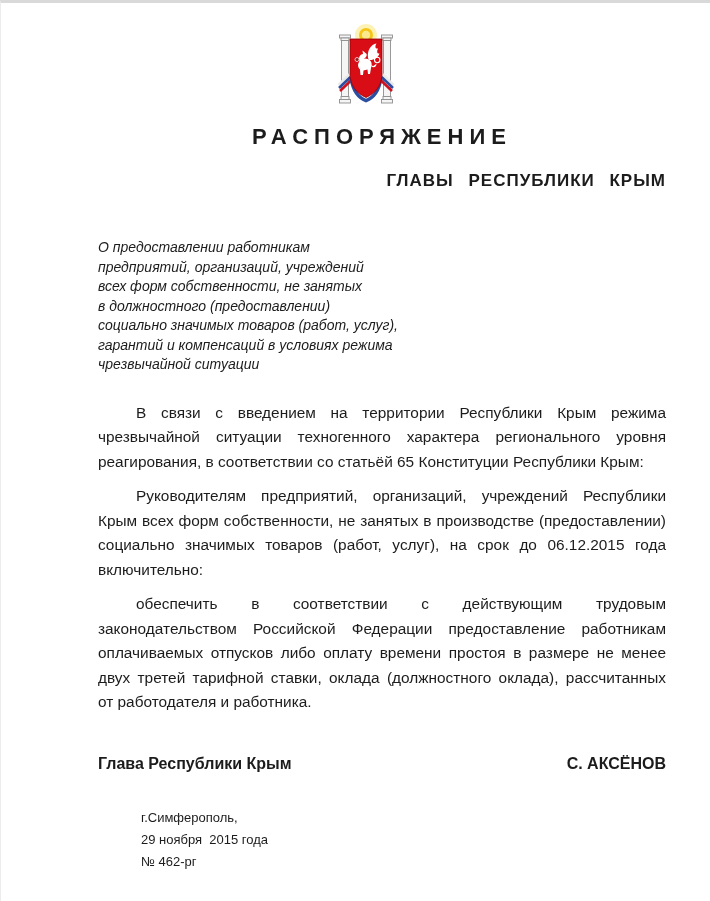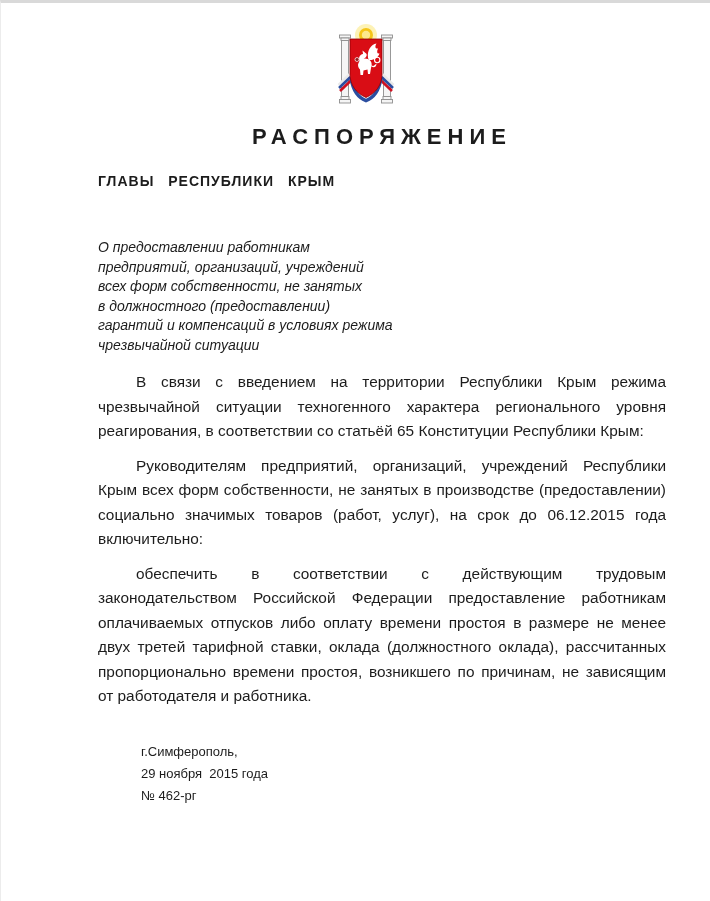--- a/index.html
+++ b/index.html
@@ -19,32 +19,32 @@
   .emblem { position:absolute; left:336px; top:19px; width:58px; height:86px; }
   .content { position:absolute; left:97px; top:0; width:568px; }
 
   .doc-title {
     margin:119px 0 0 0;
     font-size:22px; line-height:30px; font-weight:bold;
     letter-spacing:6px; text-align:center;
   }
   .doc-subtitle {
     margin:17px 0 0 0;
-    font-size:14px; line-height:24px; font-weight:bold;
-    letter-spacing:1px; word-spacing:9px; text-align:left;
+    font-size:17px; line-height:24px; font-weight:bold;
+    letter-spacing:1px; word-spacing:9px; text-align:right;
   }
 
   .subject { margin-top:45px; font-style:italic; font-size:14px; }
   .subject .line { line-height:19.5px; text-align:left; }
 
   .para { font-size:15.4px; }
   .para .line { line-height:24.5px; text-align:justify; text-align-last:justify; }
   .para .line.first { text-indent:38px; }
   .para .line.last { text-align-last:left; }
-  .para-1 { margin-top:15px; }
+  .para-1 { margin-top:26px; }
   .para-2 { margin-top:10px; }
   .para-3 { margin-top:10px; }
 
   .signature-row {
     margin-top:38px;
     display:flex; justify-content:space-between; align-items:baseline;
     font-weight:bold; font-size:16px; line-height:22px;
   }
   .issue-block { margin-top:32px; padding-left:43px; font-size:13px; }
   .issue-block div { line-height:22px; white-space:pre-wrap; }
@@ -104,44 +104,48 @@
   <div class="content">
 
     <div class="doc-title">РАСПОРЯЖЕНИЕ</div>
     <div class="doc-subtitle">ГЛАВЫ РЕСПУБЛИКИ КРЫМ</div>
 
     <div class="subject">
         <div class="line first">О предоставлении работникам</div>
         <div class="line">предприятий, организаций, учреждений</div>
         <div class="line">всех форм собственности, не занятых</div>
         <div class="line">в должностного (предоставлении)</div>
+        <div class="line">социально значимых товаров (работ, услуг),</div>
         <div class="line">гарантий и компенсаций в условиях режима</div>
         <div class="line last">чрезвычайной ситуации</div>
       </div>
 
     <div class="para para-1">
         <div class="line first">В связи с введением на территории Республики Крым режима</div>
         <div class="line">чрезвычайной ситуации техногенного характера регионального уровня</div>
         <div class="line last">реагирования, в соответствии со статьёй 65 Конституции Республики Крым:</div>
       </div>
     <div class="para para-2">
         <div class="line first">Руководителям предприятий, организаций, учреждений Республики</div>
         <div class="line">Крым всех форм собственности, не занятых в производстве (предоставлении)</div>
         <div class="line">социально значимых товаров (работ, услуг), на срок до 06.12.2015 года</div>
         <div class="line last">включительно:</div>
       </div>
     <div class="para para-3">
         <div class="line first">обеспечить в соответствии с действующим трудовым</div>
         <div class="line">законодательством Российской Федерации предоставление работникам</div>
         <div class="line">оплачиваемых отпусков либо оплату  времени простоя в размере не менее</div>
         <div class="line">двух третей тарифной ставки, оклада (должностного оклада), рассчитанных</div>
-        <div class="line">пропорционально времени простоя, возникшего по причинам, не зависящим</div>
         <div class="line last">от работодателя и работника.</div>
       </div>
 
+    <div class="signature-row">
+      <span>Глава Республики Крым</span>
+      <span>С. АКСЁНОВ</span>
+    </div>
 
     <div class="issue-block">
       <div>г.Симферополь,</div>
       <div>29 ноября  2015 года</div>
       <div>№ 462-рг</div>
     </div>
 
   </div>
 </div>
 

